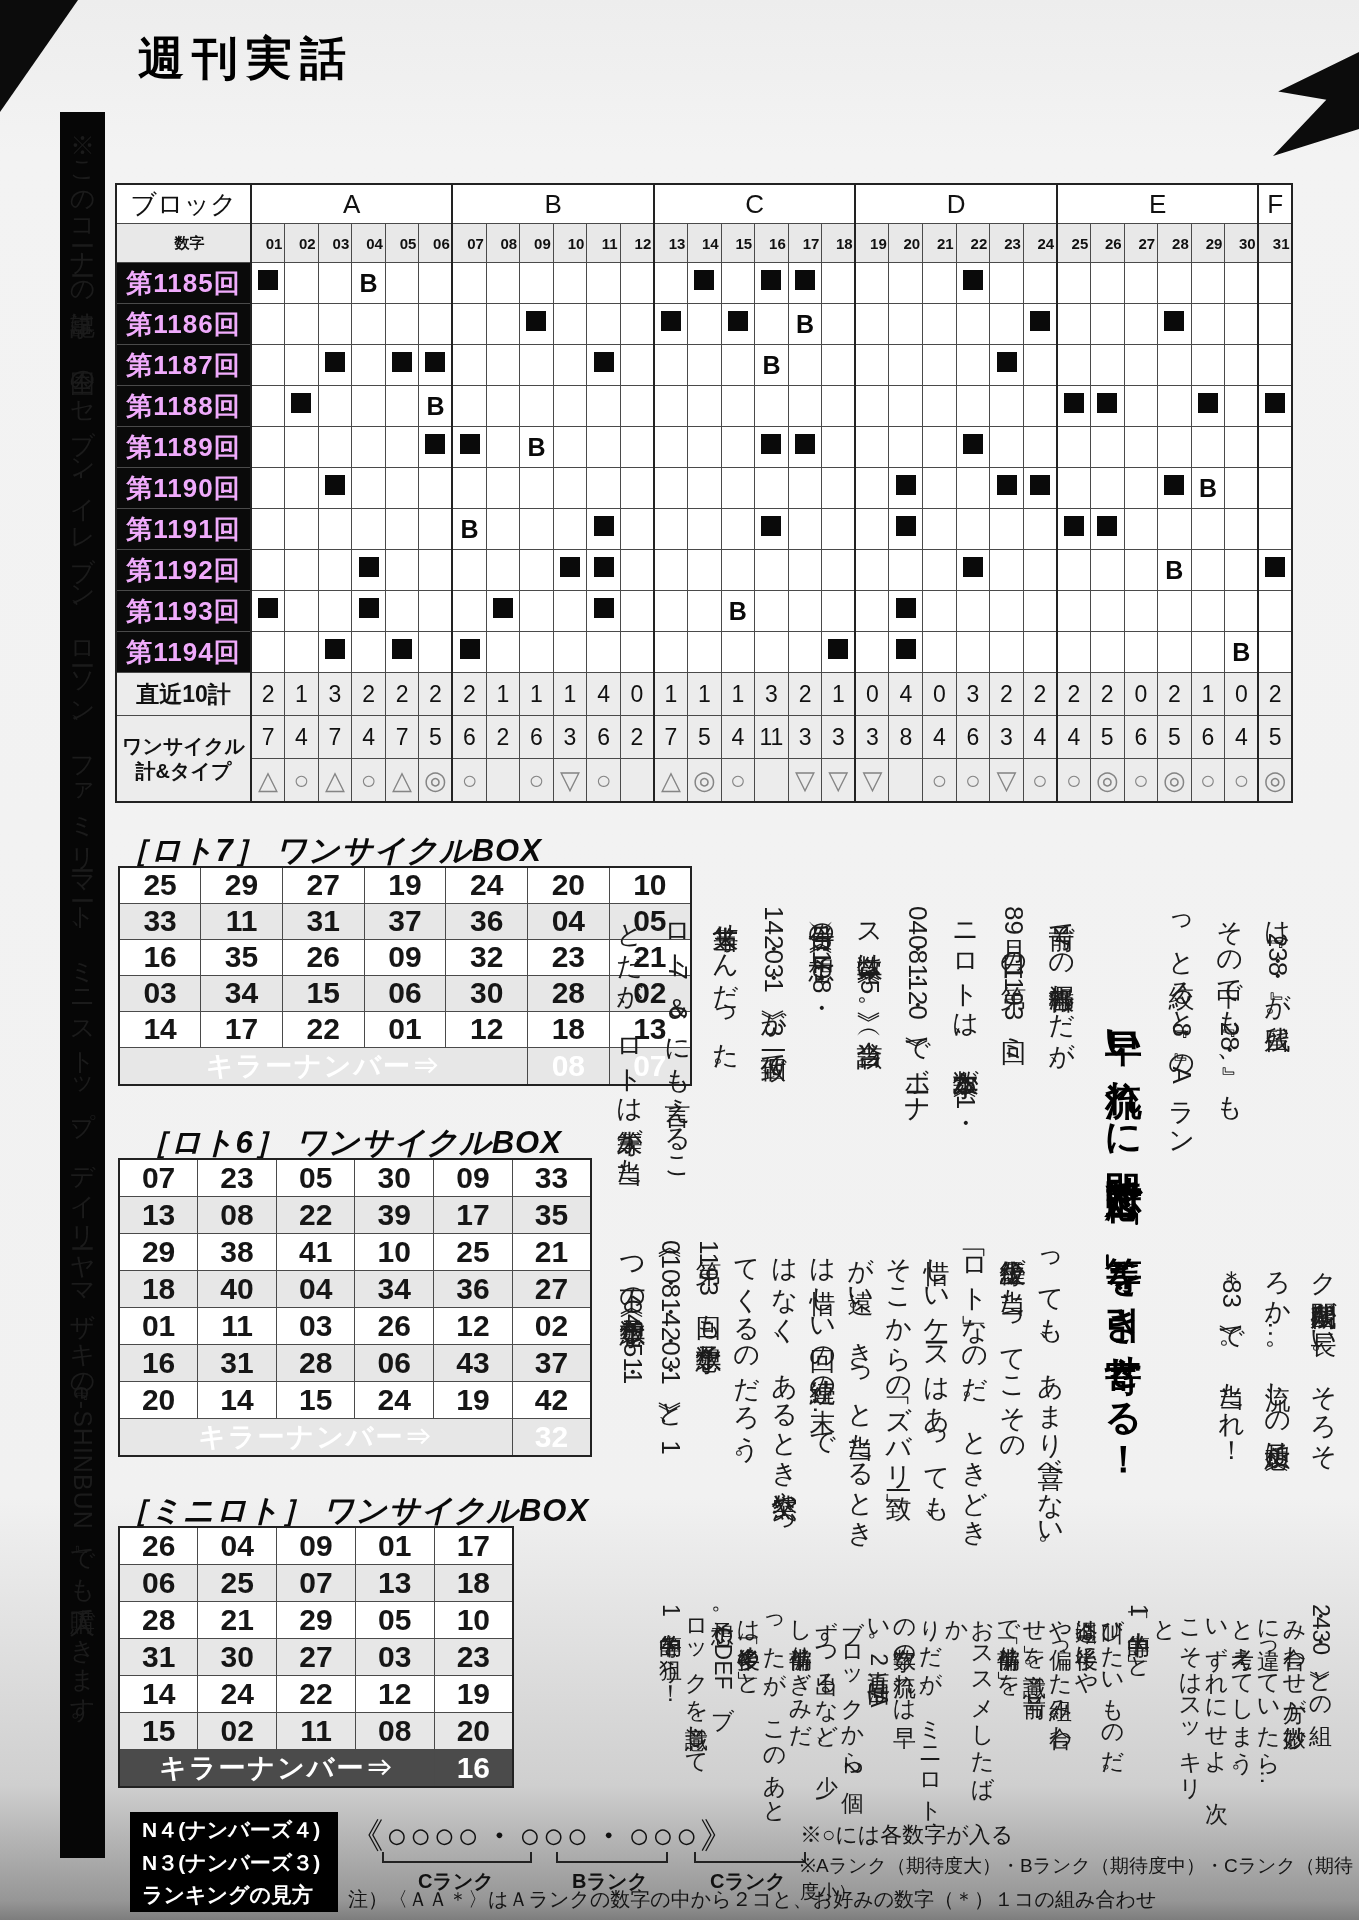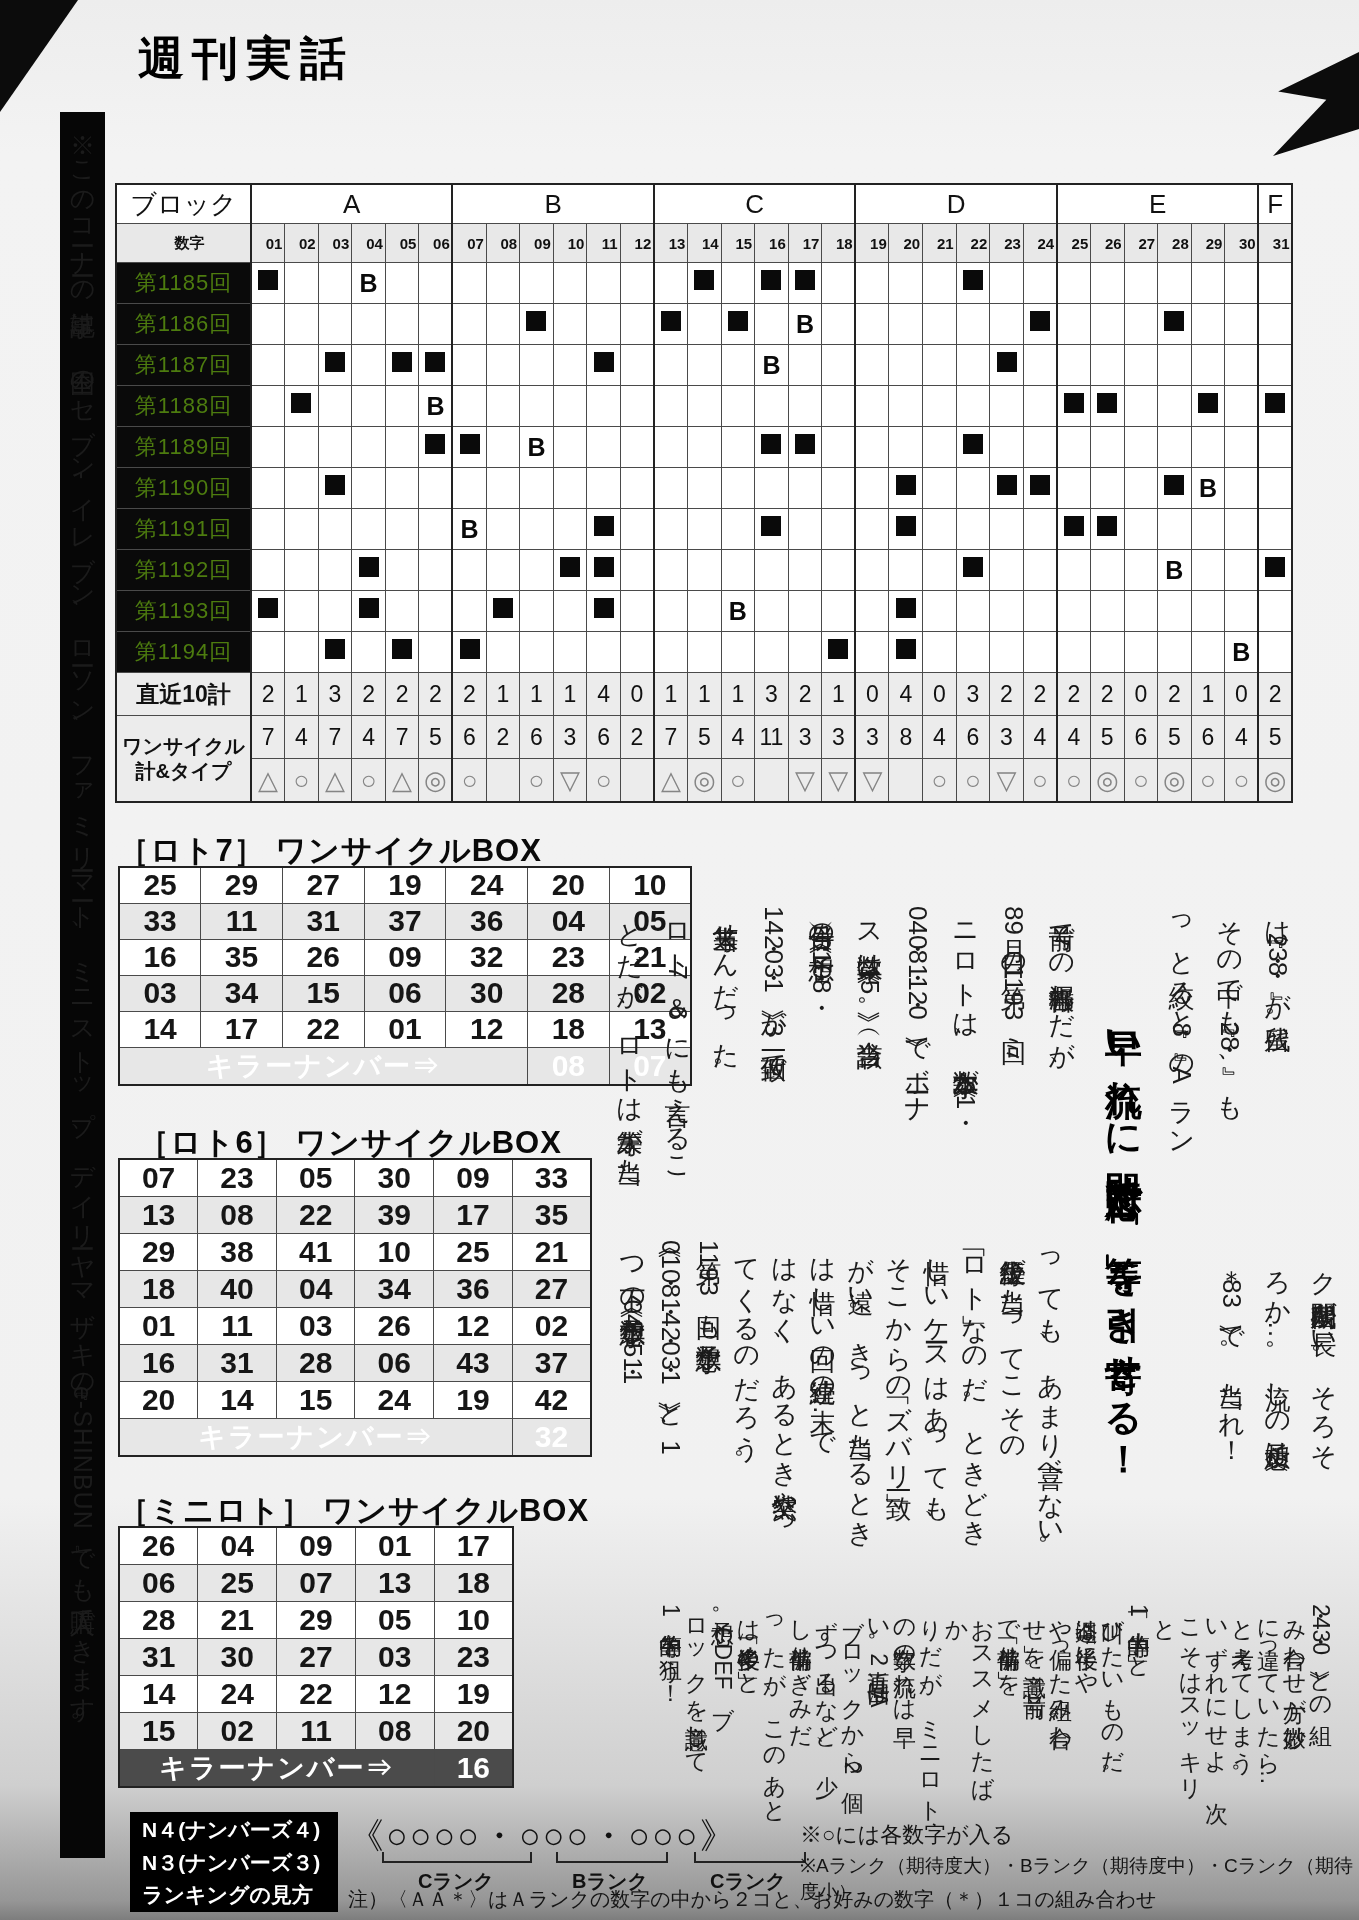--- a/index.html
+++ b/index.html
@@ -21,29 +21,29 @@
     font-size:27px;font-weight:bold;line-height:41px;padding-left:14px;letter-spacing:3px;box-sizing:border-box;}
   .mwrap{position:absolute;left:115px;top:183px;}
   table.mtable{border-collapse:collapse;table-layout:fixed;width:1178px;border:2px solid #222;}
   table.mtable td{border:1px solid #4a4a4a;text-align:center;vertical-align:middle;padding:0;overflow:hidden;
     font-size:22px;background:#fff;}
   table.mtable td.thick{border-left:2px solid #222;}
   table.mtable td.lblcol{width:133px;margin-left:7px;}
   table.mtable tr.r-block td{height:38px;font-size:26px;}
   table.mtable tr.r-num td{height:38px;background:#e8e8e8;font-size:15px;font-weight:bold;padding-left:12px;}
   table.mtable tr.r-data td{height:40px;}
-  table.mtable td.drawlbl{background:#0a0a0a;color:#4d7c0f;font-size:22px;font-weight:normal;letter-spacing:1px;}
+  table.mtable td.drawlbl{background:#0a0a0a;color:#f0abfc;font-size:26px;font-weight:bold;letter-spacing:1px;}
   table.mtable td.graylbl{background:#ececec;font-size:23px;font-weight:bold;}
   table.mtable tr.r-recent td,table.mtable tr.r-cycle td,table.mtable tr.r-type td{background:#ececec;height:42px;font-size:23px;}
   table.mtable tr.r-type td{font-size:26px;color:#858585;}
   .sq{display:inline-block;width:20px;height:20px;background:#0a0a0a;}
   .bonus{font-size:25px;font-weight:bold;color:#0a0a0a;}
   .cyclbl{font-size:20px;font-weight:bold;line-height:1.25;}
   
-  .boxtitle{position:absolute;font-size:31px;font-weight:bold;letter-spacing:1px;color:#0a0a0a;}
+  .boxtitle{position:absolute;font-size:31px;font-weight:bold;letter-spacing:1px;color:#0a0a0a;font-style:italic;}
   table.box{border-collapse:collapse;table-layout:fixed;position:absolute;border:2px solid #222;}
   table.box td{border:1px solid #4a4a4a;text-align:center;vertical-align:middle;
     font-size:30px;font-weight:bold;color:#161616;background:#fff;padding:0;}
   table.box tr:nth-child(even) td{background:#e7e7e7;}
   table.box td.klabel{background:#4b4b4b;color:#fff;font-size:27px;letter-spacing:2px;}
   table.box td.kval{background:#4b4b4b;color:#fff;}
   
   .vcol{position:absolute;writing-mode:vertical-rl;text-orientation:mixed;color:#1b1b1b;}
   .vcol p{margin:0;padding:0;}
   .g-intro{left:1156px;top:903px;height:345px;width:146px;font-size:26px;line-height:48px;}

